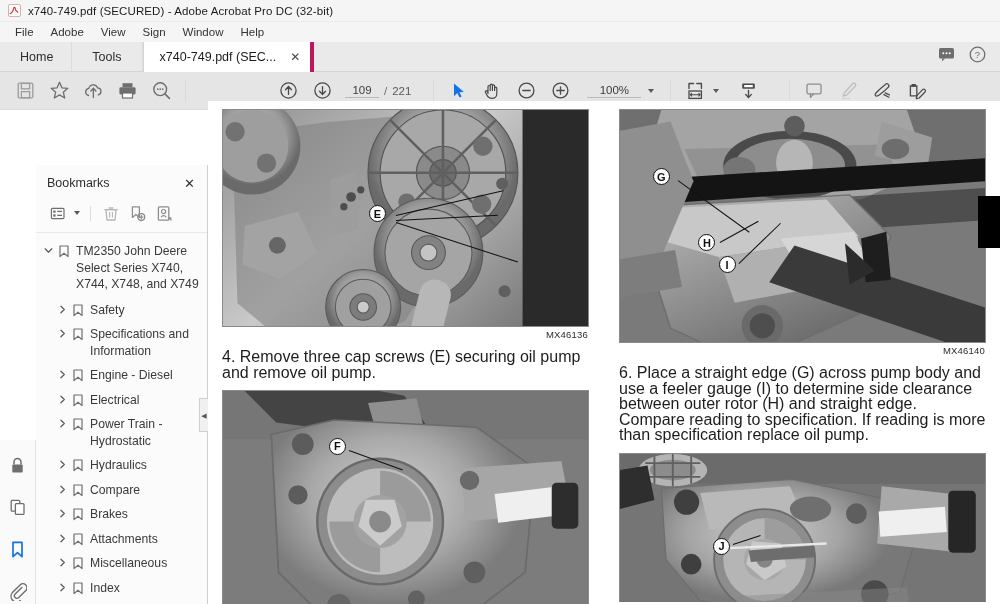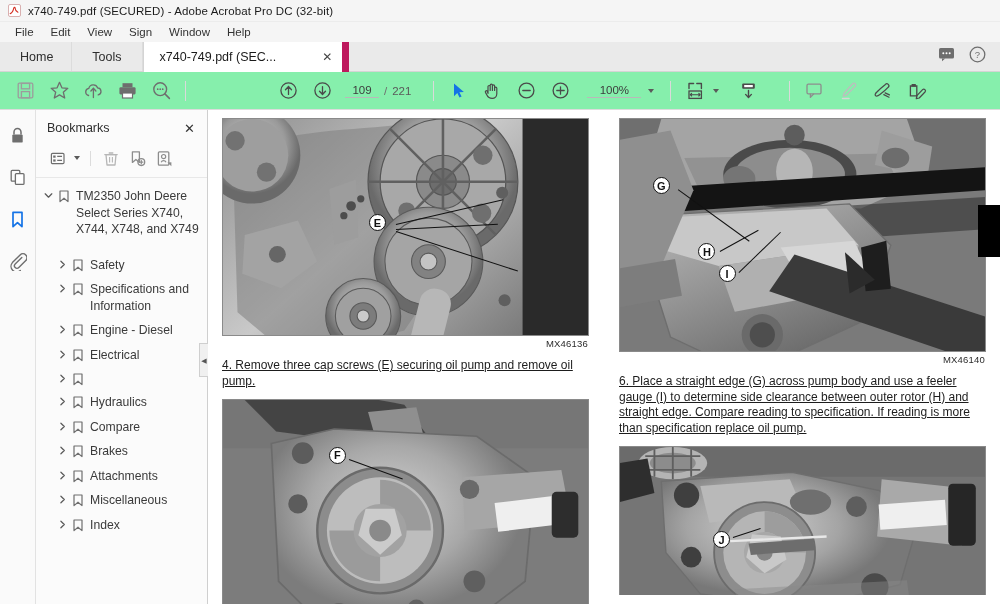--- a/index.html
+++ b/index.html
@@ -38,30 +38,30 @@
     height: 30px; background: #eaeaea; display: flex; align-items: flex-end; flex: none;
     border-bottom: 1px solid #d4d4d4; position: relative;
   }
   .tab {
     height: 29px; display: flex; align-items: center; font-size: 12.5px; color: #2d2d2d;
     padding: 0 20px; background: #eaeaea; border-right: 1px solid #dcdcdc; white-space: nowrap; margin-top: 41px;
   }
   .tab.home { padding: 0 18px 0 20px; }
   .tab.active {
     background: #ffffff; color: #1b1b1b; padding: 0 10px 0 16px;
-    border-right: 7px solid #be185d; border-left: 1px solid #d4d4d4;
-    position: relative; height: 30px; margin-bottom: -1px; gap: 32px;
+    border-right: 4px solid #be185d; border-left: 1px solid #d4d4d4;
+    position: relative; height: 30px; margin-bottom: -1px;
   }
   .tab.active .tab-label { margin-right: 14px; }
   .tab-close { font-size: 12px; color: #444; line-height: 1; cursor: pointer; }
   .tabbar-right { margin-left: auto; display: flex; align-items: center; gap: 14px; padding: 0 14px 4px 0; }
 
   
   .toolbar {
-    height: 38px; background: #86efac; border-bottom: 1px solid #dcdcdc;
+    height: 38px; background: #e5e5e5; border-bottom: 1px solid #dcdcdc;
     display: flex; align-items: center; flex: none; padding-left: 8px; position: relative;
   }
   .tb-group { display: flex; align-items: center; }
   .tb-btn {
     width: 34px; height: 30px; display: flex; align-items: center; justify-content: center;
     cursor: pointer; border-radius: 2px;
   }
   .tb-sep { width: 1px; height: 20px; background: #dadada; margin: 0 7px; }
   .pagebox {
     display: flex; align-items: center; font-size: 11.5px; color: #3c3c3c; margin-left: 6px; gap: 5px;
@@ -78,21 +78,21 @@
     width: 54px; text-align: center; border: none; border-bottom: 1px solid #b9b9b9;
     font-size: 11.5px; font-family: "Liberation Sans", sans-serif; color: #3c3c3c;
     background: transparent; padding-bottom: 1px;
   }
   .caret-dn {
     width: 0; height: 0; border-left: 3.5px solid transparent; border-right: 3.5px solid transparent;
     border-top: 4px solid #5a5a5a; margin-left: 7px; cursor: pointer;
   }
 
   
-  .body-wrap { flex: 1; display: flex; min-height: 0; position: relative; background: #fff; }
+  .body-wrap { flex: 1; display: flex; min-height: 0; position: relative; background: #fff; align-items: flex-end; }
 
   
   .rail {
     width: 36px; background: #fafafa; border-right: 1px solid #e2e2e2;
     display: flex; flex-direction: column; align-items: center; padding-top: 12px; gap: 16px; flex: none;
   }
   .rail-btn {
     width: 28px; height: 26px; display: flex; align-items: center; justify-content: center;
     cursor: pointer; border-radius: 2px; position: relative;
   }
@@ -120,21 +120,21 @@
   .bm-row {
     display: flex; align-items: flex-start; margin-bottom: 8px; cursor: pointer;
     line-height: 16.5px;
   }
   .bm-twisty {
     width: 13px; flex: none; display: flex; align-items: flex-start; justify-content: center;
     padding-top: 3px;
   }
   .bm-ico { width: 17px; flex: none; display: flex; align-items: flex-start; justify-content: center; padding-top: 2px; }
   .bm-label { font-size: 12.2px; color: #3a3a3a; padding-left: 4px; }
-  .bm-row.root { margin-bottom: 19px; }
+  .bm-row.root { margin-bottom: 9px; }
   .bm-row.lvl1 { padding-left: 14px; }
 
   .panel-collapse {
     position: absolute; right: -1px; top: 233px; width: 9px; height: 34px;
     background: #f0f0f0; border: 1px solid #cfcfcf; border-right: none;
     display: flex; align-items: center; justify-content: center; cursor: pointer; z-index: 4;
   }
 
   
   .doc-area { flex: 1; background: #ffffff; position: relative; overflow: hidden; display: flex; }
@@ -146,23 +146,22 @@
   .fig { position: relative; width: 100%; }
   .fig-img {
     width: 100%; position: relative; overflow: hidden;
     background: #6e6e6e; border: 1px solid #8a8a8a;
   }
   .fig-cap {
     font-size: 9.5px; color: #2b2b2b; text-align: right; padding: 2px 1px 0 0;
     letter-spacing: 0.2px; font-family: "Liberation Sans", sans-serif;
   }
   .para {
-    font-size: 12px; color: #1d1d1d; line-height: 15.5px; margin: 9px 0 10px 0;
+    font-size: 16px; color: #1d1d1d; line-height: 15.5px; margin: 9px 0 10px 0;
     font-family: "Liberation Sans", sans-serif;
-    text-decoration: underline;
   }
 
   
   .photo { position: absolute; inset: 0; }
   .callout {
     position: absolute; width: 17px; height: 17px; border-radius: 50%;
     background: #ffffff; border: 1.6px solid #111; color: #111;
     font-size: 11px; font-weight: bold; display: flex; align-items: center; justify-content: center;
     font-family: "Liberation Sans", sans-serif; z-index: 3;
   }
@@ -180,21 +179,21 @@
     <span class="acro-logo">
       <svg width="11" height="11" viewBox="0 0 11 11">
           <path d="M1.2 8.6c1.6-.4 3-3 3.6-5.4.3-1.2 1.2-1.2 1.3-.2.1 1.4 1.3 3.6 2.8 4.3" stroke="#d42b1f" stroke-width="1.1" fill="none" stroke-linecap="round"></path>
         </svg>
     </span>
     <span class="title-text">x740-749.pdf (SECURED) - Adobe Acrobat Pro DC (32-bit)</span>
   </div>
 
   <div class="menubar">
     <div class="menu-item">File</div>
-    <div class="menu-item">Edit</div>
+    <div class="menu-item">Adobe</div>
     <div class="menu-item">View</div>
     <div class="menu-item">Sign</div>
     <div class="menu-item">Window</div>
     <div class="menu-item">Help</div>
   </div>
 
   <div class="tabbar">
     <div class="tab home">Home</div>
     <div class="tab">Tools</div>
     <div class="tab active">
@@ -505,20 +504,21 @@
           <span class="bm-twisty">
             <svg width="9" height="9" viewBox="0 0 9 9">
                 <path d="M2.9 1.2 L6.3 4.5 L2.9 7.8" fill="none" stroke="#5a5a5a" stroke-width="1.25" stroke-linecap="round" stroke-linejoin="round"></path>
               </svg>
           </span>
           <span class="bm-ico">
             <svg width="10" height="13" viewBox="0 0 10 13">
                 <path d="M1 1 h8 v10.6 l-4-3.4 -4 3.4 Z" fill="none" stroke="#6e6e6e" stroke-width="1.2" stroke-linejoin="round"></path>
               </svg>
           </span>
+          <span class="bm-label">Power Train - Hydrostatic</span>
         </div>
 
         <div class="bm-row lvl1">
           <span class="bm-twisty">
             <svg width="9" height="9" viewBox="0 0 9 9">
                 <path d="M2.9 1.2 L6.3 4.5 L2.9 7.8" fill="none" stroke="#5a5a5a" stroke-width="1.25" stroke-linecap="round" stroke-linejoin="round"></path>
               </svg>
           </span>
           <span class="bm-ico">
             <svg width="10" height="13" viewBox="0 0 10 13">

